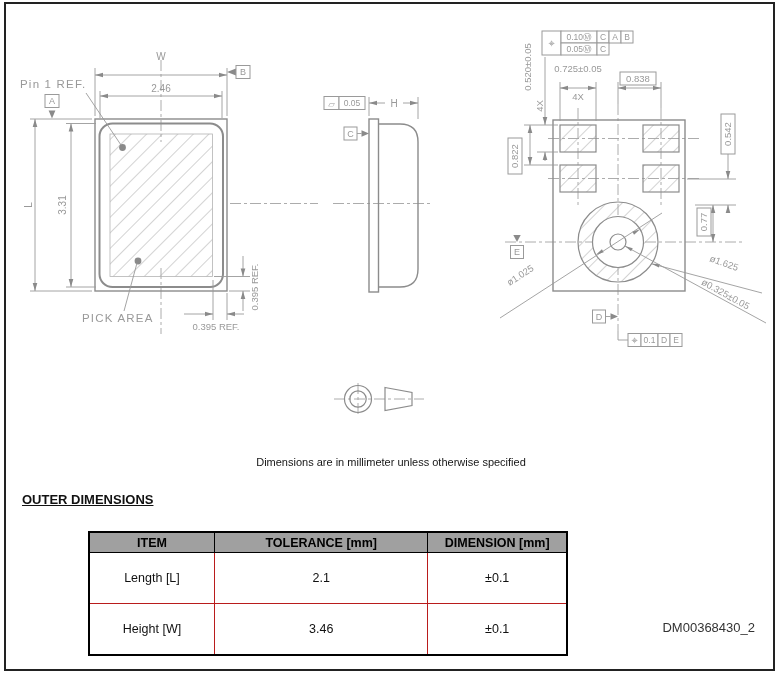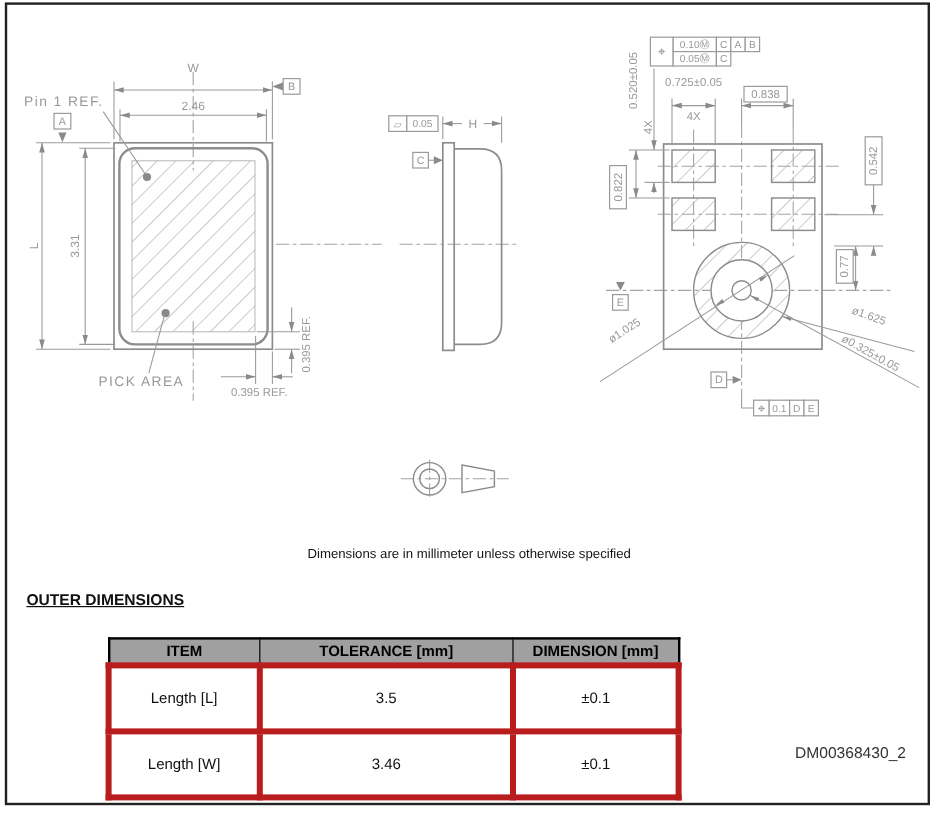--- a/index.html
+++ b/index.html
@@ -16,21 +16,21 @@
   .thin{stroke:#9a9a9a;stroke-width:0.9;fill:none;}
   .outline{stroke:#8c8c8c;stroke-width:1.4;fill:none;}
   .outline2{stroke:#8c8c8c;stroke-width:2;fill:none;}
   .cl{stroke:#a3a3a3;stroke-width:0.9;fill:none;stroke-dasharray:11 3 3 3;}
   .box{stroke:#9a9a9a;stroke-width:1;fill:#fff;}
   .notes{position:absolute;top:454px;left:0;width:782px;text-align:center;font-size:11px;color:#151515;line-height:17px;}
   .tbl-title{position:absolute;top:492px;left:0;width:782px;text-align:left;font-size:13px;font-weight:bold;color:#111;margin-left:22px;}
   .tbl-title span{text-decoration:underline;}
   table.dims{position:absolute;top:531px;left:88px;width:480px;border-collapse:collapse;border:2px solid #000;}
   table.dims th{background:#a0a0a0;border:1px solid #000;font-size:12.5px;font-weight:bold;color:#000;height:19px;padding:0;}
-  table.dims td{border:5px solid #b91c1c;font-size:12.5px;color:#111;text-align:center;height:18px;padding:16px;}
+  table.dims td{border:1px solid #b91c1c;font-size:12.5px;color:#111;text-align:center;height:18px;padding:16px;}
   .docnum{position:absolute;top:620px;left:0;width:782px;text-align:right;padding-right:27px;box-sizing:border-box;font-size:13px;color:#333;padding-left:40px;}
 </style>
 </head>
 <body>
 
 <div class="sheet-border"></div>
 
 <svg width="782" height="430" viewBox="0 0 782 430">
   <defs>
     <marker id="arw" viewBox="0 0 8 6" refX="8" refY="3" markerWidth="9" markerHeight="7" orient="auto-start-reverse">
@@ -295,24 +295,24 @@
   <thead>
     <tr>
       <th>ITEM</th>
       <th>TOLERANCE [mm]</th>
       <th>DIMENSION [mm]</th>
     </tr>
   </thead>
   <tbody>
     <tr>
       <td>Length [L]</td>
-      <td>3.5</td>
+      <td>2.1</td>
       <td>±0.1</td>
     </tr>
     <tr>
-      <td>Length [W]</td>
+      <td>Height [W]</td>
       <td>3.46</td>
       <td>±0.1</td>
     </tr>
   </tbody>
 </table>
 
 <div class="docnum">DM00368430_2</div>
 
 </body></html>

